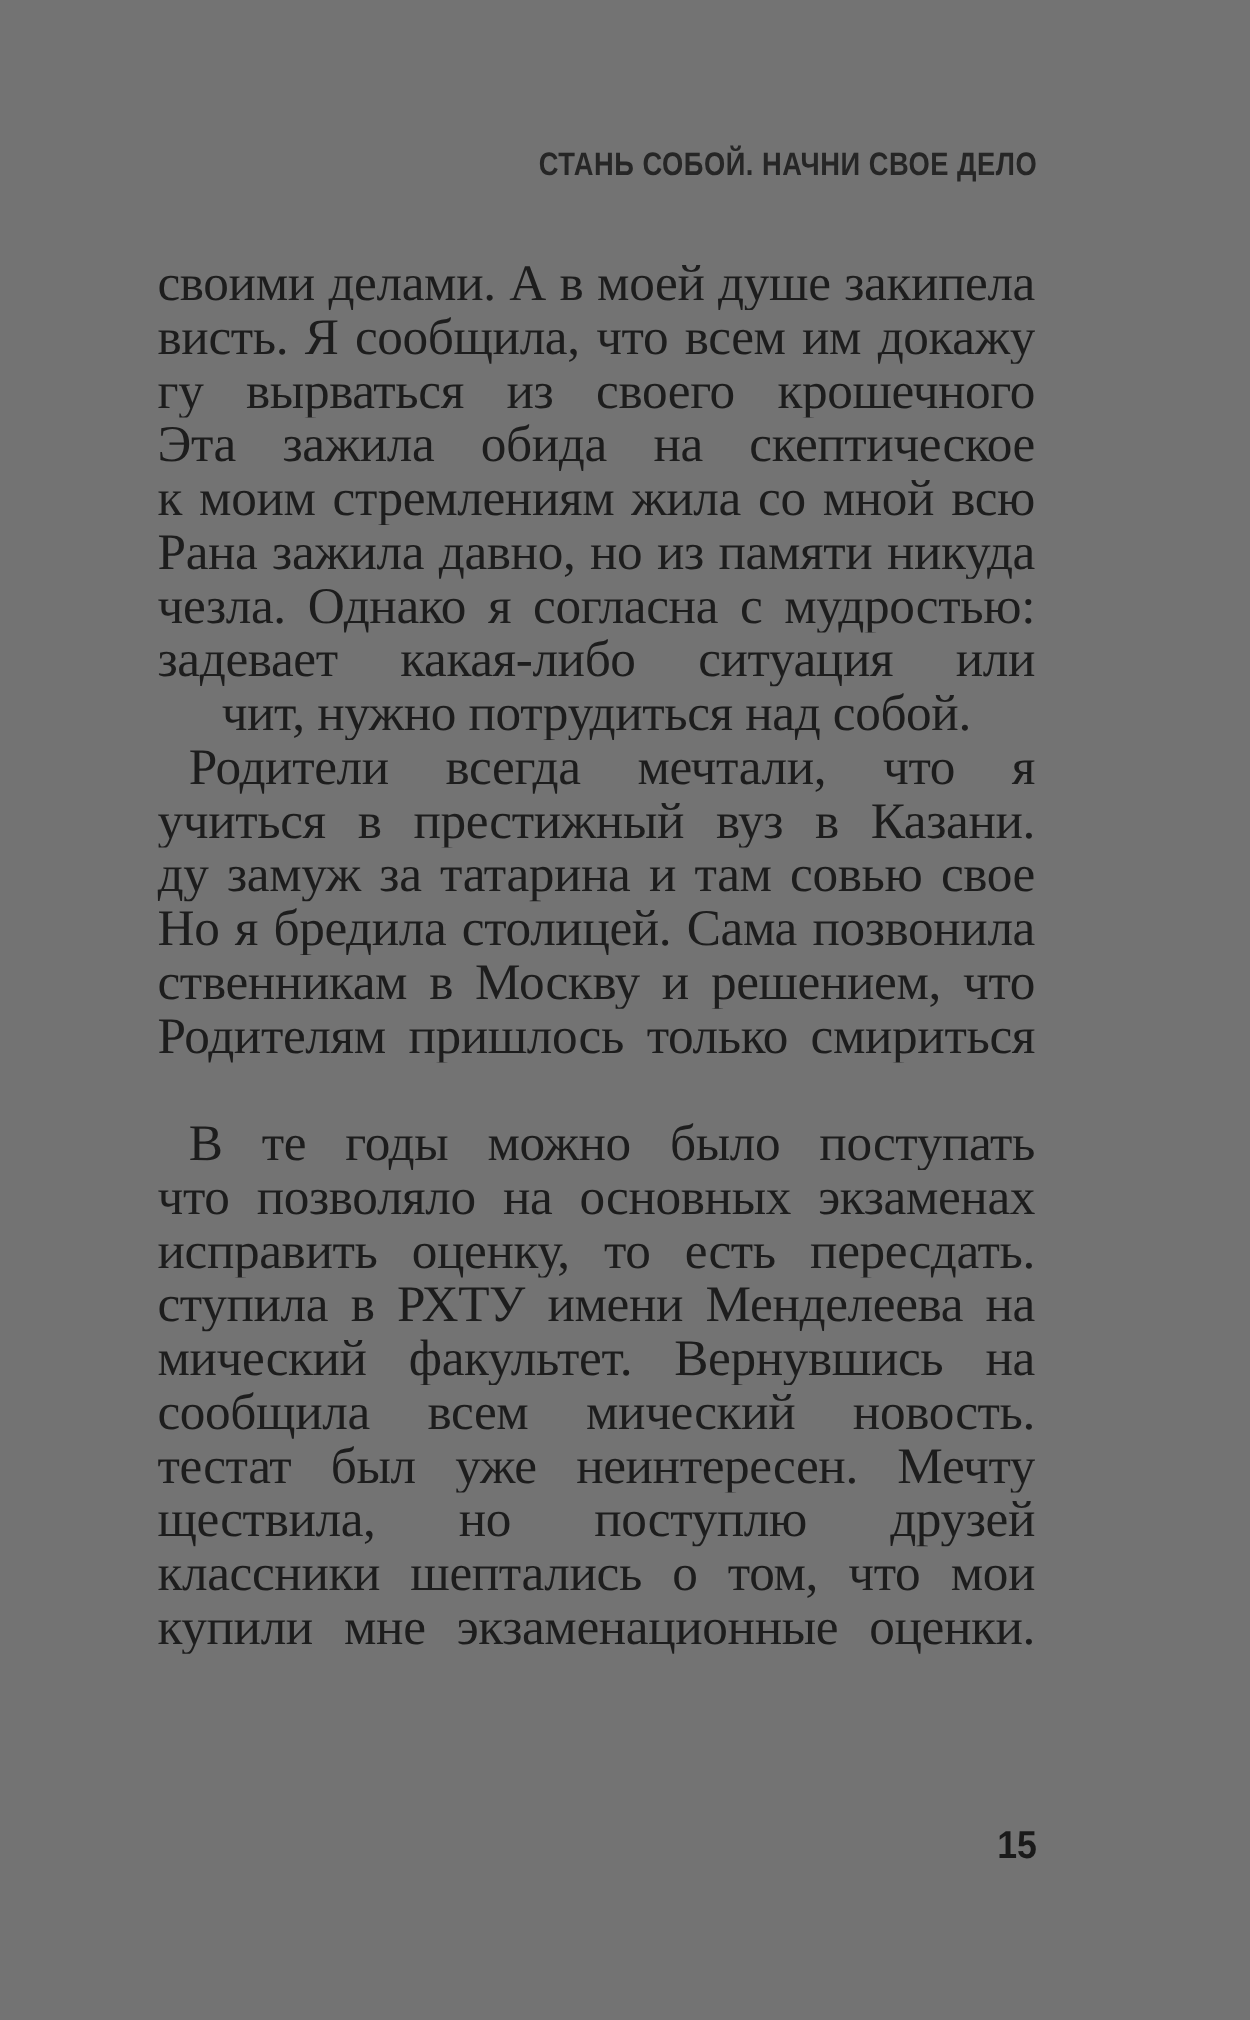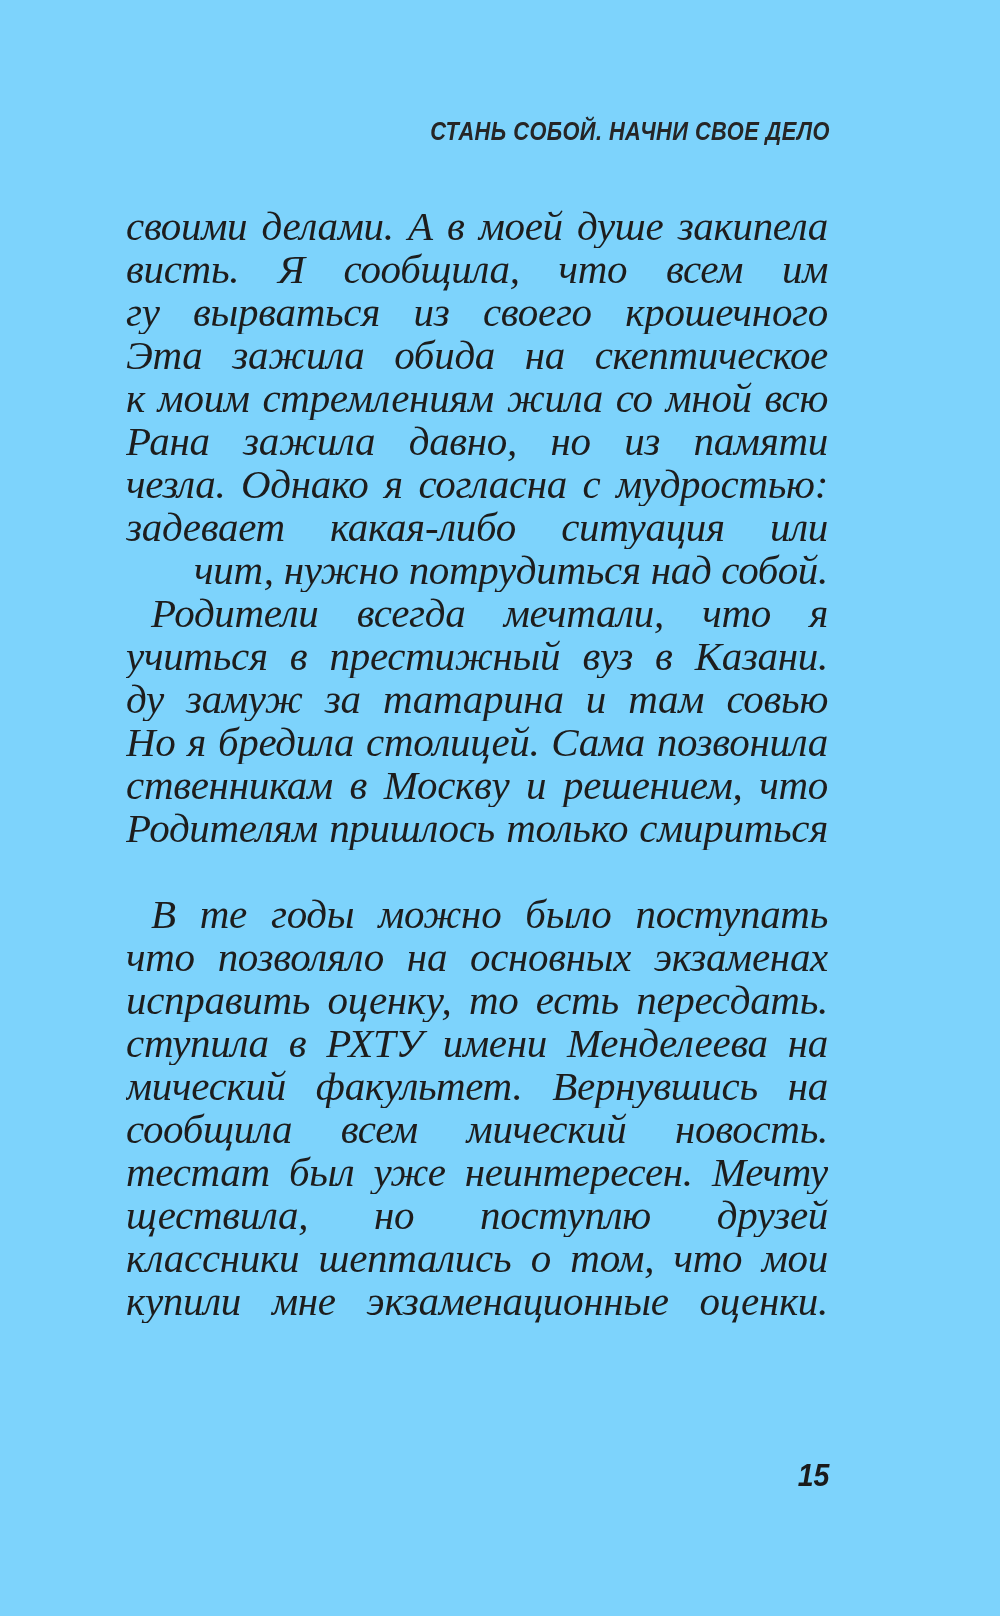--- a/index.html
+++ b/index.html
@@ -4,24 +4,23 @@
 <style>
   html, body {
     margin: 0;
     padding: 0;
     background: #ffffff;
   }
   .page {
     position: relative;
     width: 1000px;
     height: 1616px;
-    background: #7dd3fc;
+    background: #737373;
     overflow: hidden;
     font-family: "Liberation Serif", serif;
-    font-style: italic;
   }
   .running-header {
     position: absolute;
     top: 116px;
     right: 170px;
     font-family: "Liberation Sans", sans-serif;
     font-weight: 700;
     font-size: 26px;
     line-height: 30px;
     color: #262626;
@@ -49,21 +48,21 @@
     text-align: justify;
     white-space: normal;
   }
   .line.justify::after {
     content: "";
     display: inline-block;
     width: 100%;
     height: 0;
     vertical-align: top;
   }
-  .line.no-justify { text-align: right; }
+  .line.no-justify { text-align: center; }
   .line.indent { text-indent: 25px; }
   .page-number {
     position: absolute;
     top: 1458px;
     right: 171px;
     font-family: "Liberation Sans", sans-serif;
     font-weight: 700;
     font-size: 31px;
     line-height: 36px;
     color: #1a1a1a;

